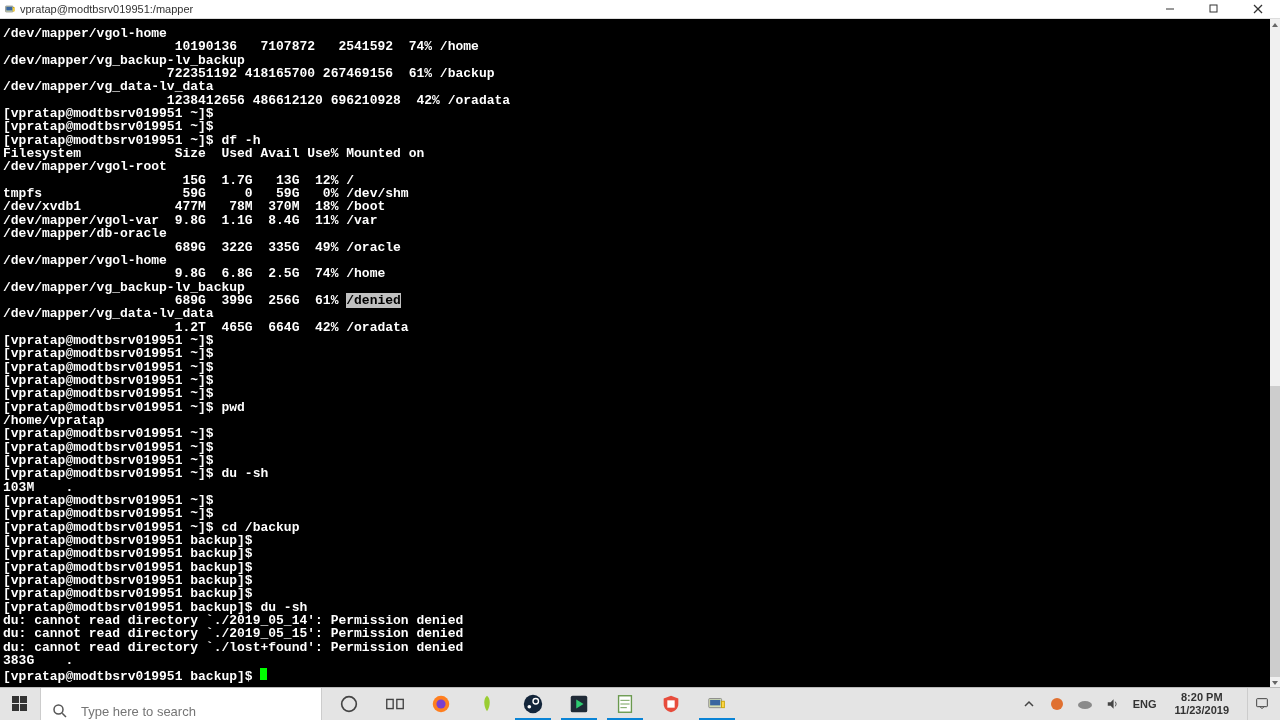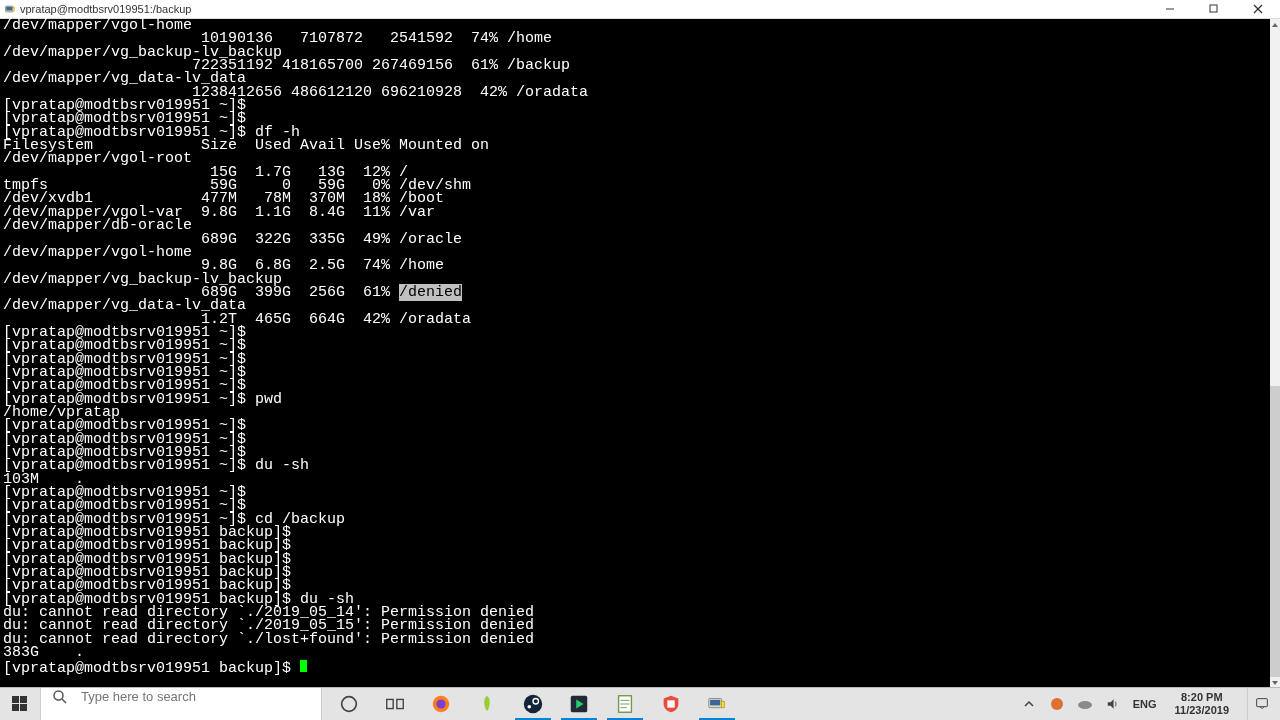--- a/index.html
+++ b/index.html
@@ -49,24 +49,25 @@
     position: relative;
     height: 670px;
     background: #000;
   }
   .terminal {
     position: absolute;
     left: 0; top: 0; right: 10px; bottom: 0;
     background: #000;
     color: #fff;
     font-family: "Consolas", "Courier New", monospace;
-    font-size: 15px;
+    font-size: 13px;
     line-height: 13.35px;
     white-space: pre;
-    padding: 0 3px;
+    padding: 8px 3px;
+    font-weight: bold;
   }
   .terminal .hl {
     background: #c0c0c0;
     color: #000;
   }
   .terminal .cursor {
     display: inline-block;
     width: 7px;
     height: 12px;
     background: #00ff00;
@@ -116,21 +117,21 @@
     width: 40px;
     display: flex;
     align-items: center;
     justify-content: center;
     border-right: 1px solid #ccc;
   }
   .search {
     width: 280px;
     background: #fff;
     display: flex;
-    align-items: flex-start;
+    align-items: flex-end;
     border-right: 1px solid #ccc;
   }
   .search input {
     border: none;
     outline: none;
     flex: 1;
     font-size: 13px;
     color: #666;
     background: transparent;
   }
@@ -191,21 +192,21 @@
 <body>
 
 <div class="titlebar">
   <span class="putty-icon">
     <svg viewBox="0 0 16 16">
         <rect x="2" y="4" width="10" height="8" rx="1" fill="#cfd8b0" stroke="#777" stroke-width="0.8"></rect>
         <rect x="3" y="5" width="8" height="5" fill="#3a66a0"></rect>
         <rect x="12" y="6" width="2" height="5" fill="#ffd94a" stroke="#c9a300" stroke-width="0.5"></rect>
       </svg>
   </span>
-  <span>vpratap@modtbsrv019951:/backup</span>
+  <span>vpratap@modtbsrv019951:/mapper</span>
   <div class="win-controls">
     <div>
         <svg width="10" height="10">
           <line x1="1" y1="5" x2="9" y2="5" stroke="#333" stroke-width="1"></line>
         </svg>
       </div>
     <div>
         <svg width="10" height="10">
           <rect x="1" y="1" width="7" height="7" fill="none" stroke="#333" stroke-width="1"></rect>
         </svg>

